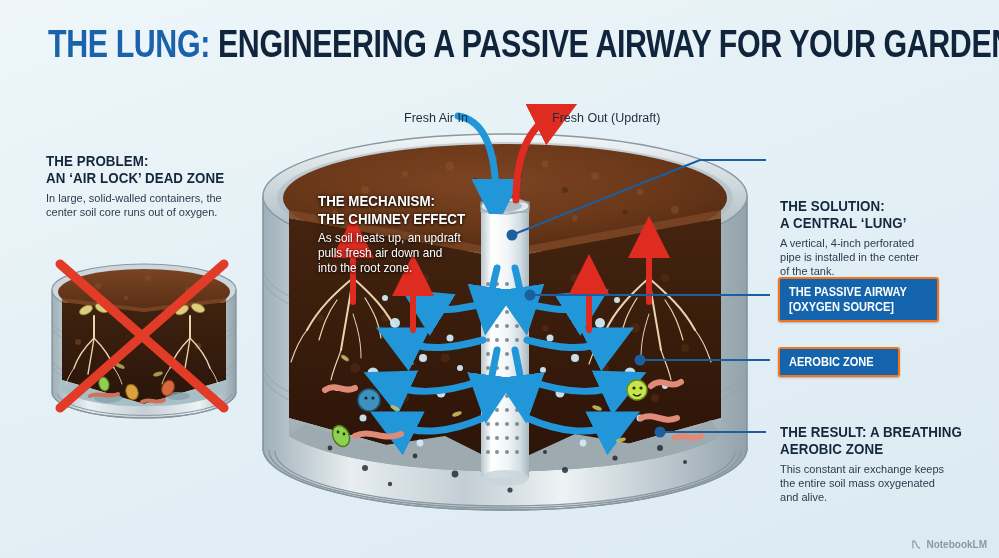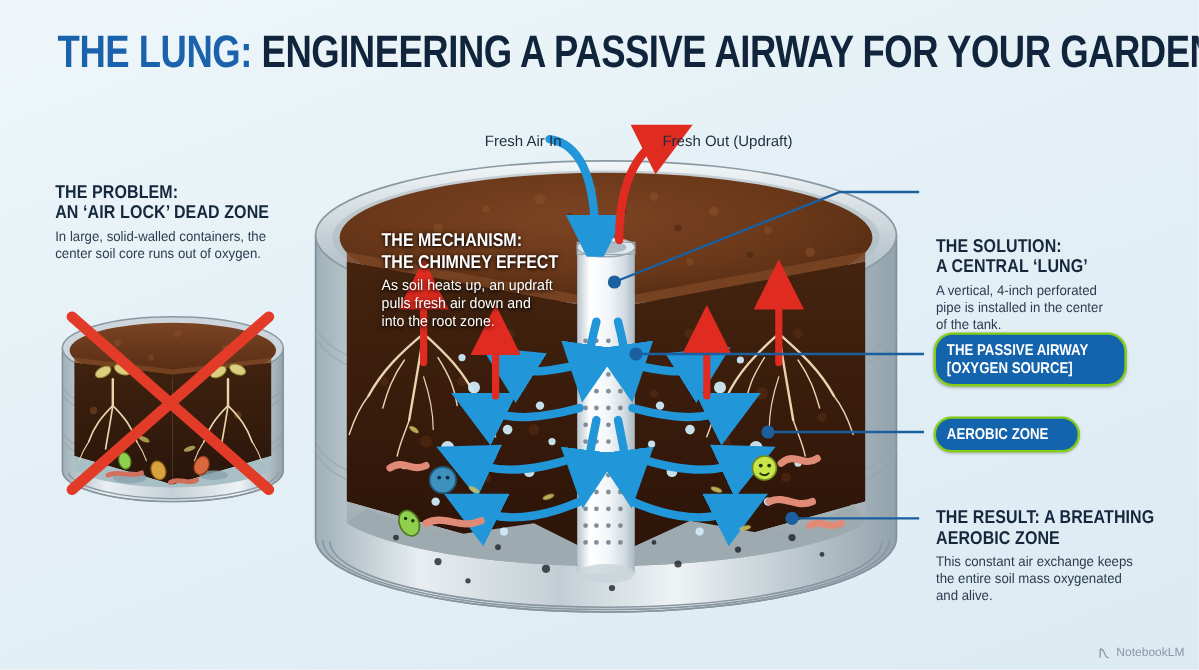--- a/index.html
+++ b/index.html
@@ -30,21 +30,21 @@
   }
   .body{
     color:#2a3c4e;font-size:11.6px;line-height:14.2px;
     transform:scaleX(0.95);transform-origin:left top;
   }
   .blk{position:absolute;}
 
   
   .badge{
     position:absolute;display:inline-block;
-    background:#1464ad;border:2px solid #84cc16;border-radius:16px;
+    background:#1464ad;border:2px solid #f97316;border-radius:3px;
     color:#ffffff;font-weight:bold;font-size:13px;line-height:15px;
     padding:5px 9px 6px 9px;
     box-shadow:0 1px 2px rgba(0,0,0,.25);
     white-space:nowrap;
   }
   .badge span{display:block;transform:scaleX(0.85);transform-origin:left top;}
 
   
   .ovl-h{
     font-weight:bold;color:#ffffff;font-size:15.5px;line-height:17.5px;
@@ -60,20 +60,21 @@
   
   .alabel{
     position:absolute;color:#1d2d3d;font-size:12.5px;white-space:nowrap;
   }
 
   
   .wm{
     position:absolute;right:12px;bottom:8px;
     color:#7e8b97;font-size:10px;display:flex;align-items:center;gap:4px;
     opacity:.85;
+    font-weight:bold;
   }
   svg{display:block;}
   .fig{position:absolute;}
 </style>
 </head>
 <body>
 
 <div id="stage">
 
   <div class="title">

